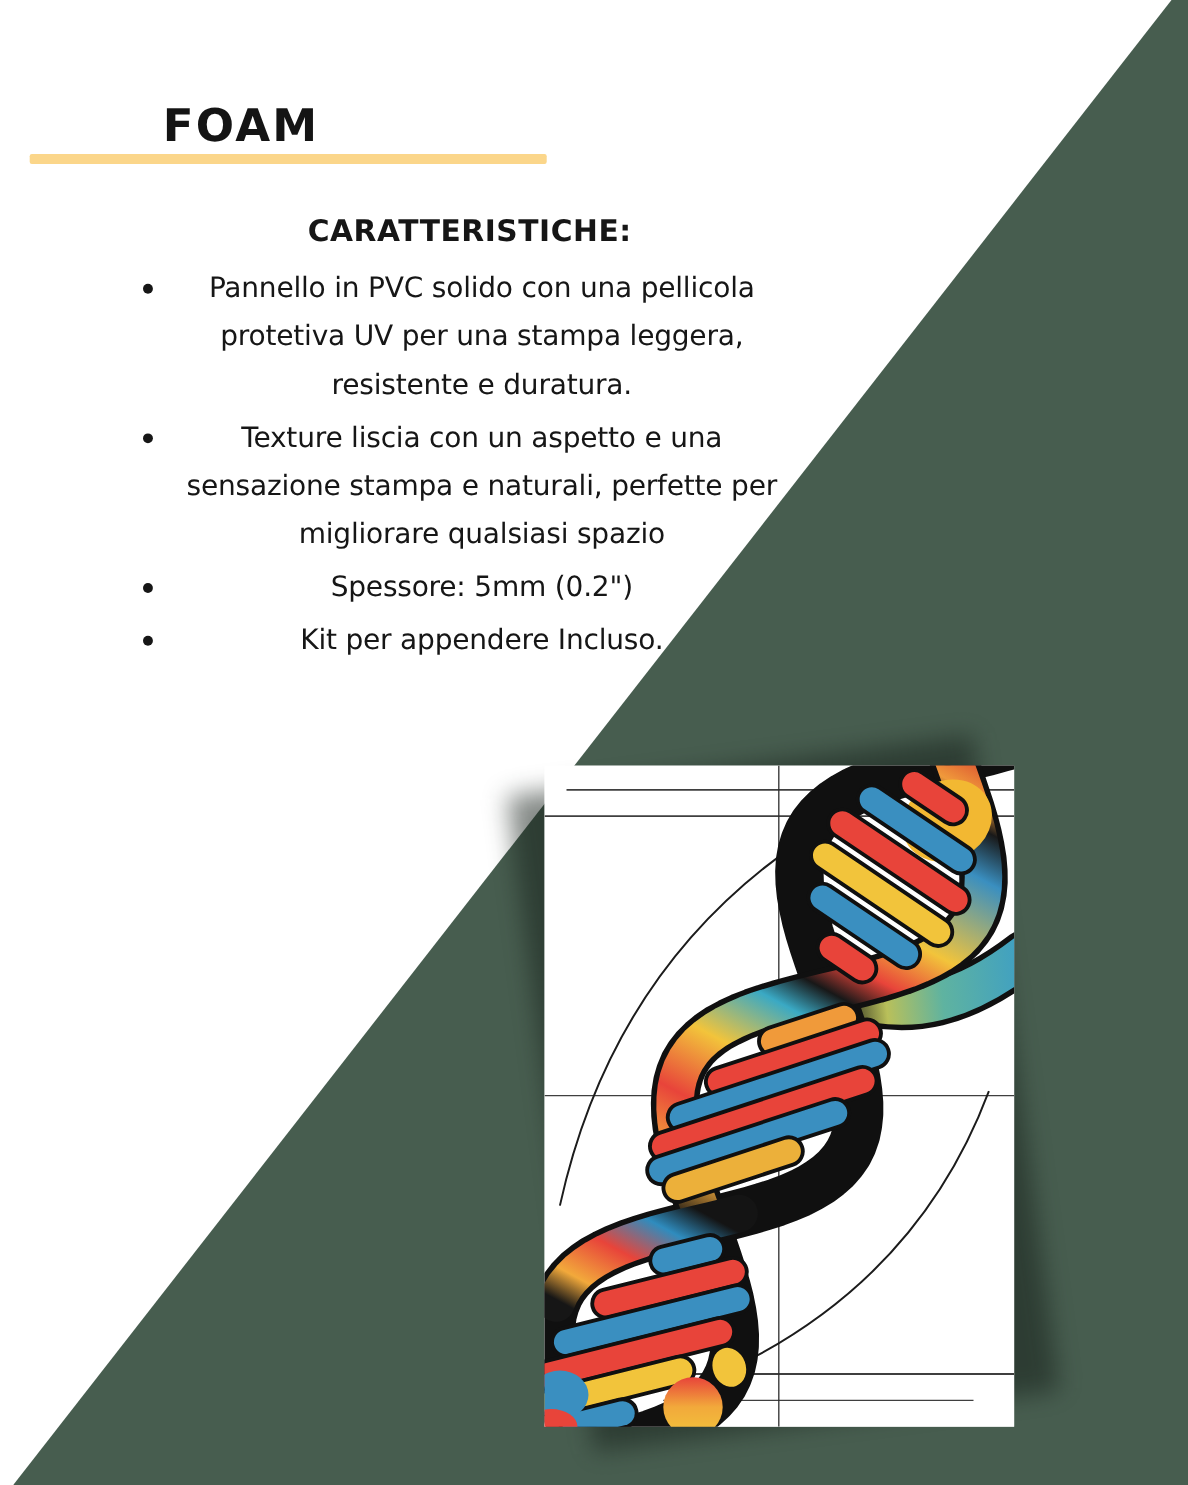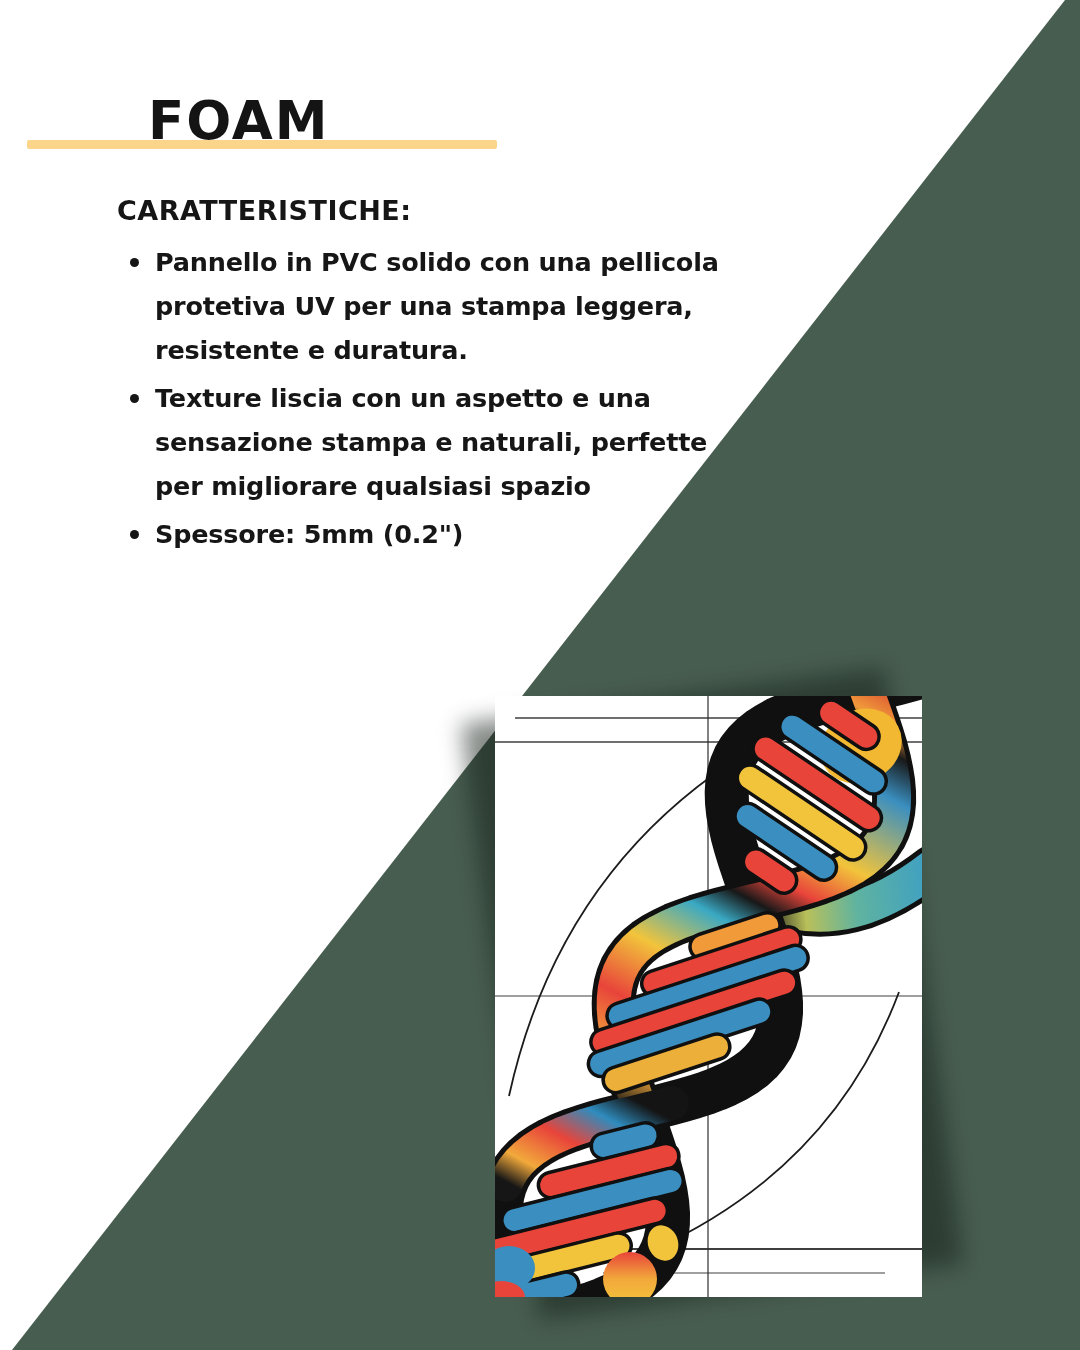--- a/index.html
+++ b/index.html
@@ -6,31 +6,31 @@
   .canvas{
     position:relative;width:1080px;height:1350px;background:#ffffff;
     overflow:hidden;font-family:"DejaVu Sans","Liberation Sans",sans-serif;
   }
   .bg-triangle{
     position:absolute;inset:0;background:#475d4f;
     clip-path:polygon(1065px 0px,1080px 0px,1080px 1350px,12px 1350px);
   }
   .page-title{
     position:absolute;left:148px;top:94px;margin:0;
-    font-size:53px;font-weight:bold;letter-spacing:2px;color:#141414;line-height:1;text-align:right;
+    font-size:41px;font-weight:bold;letter-spacing:2px;color:#141414;line-height:1;text-align:right;
   }
   .title-underline{
     position:absolute;left:27px;top:140px;width:470px;height:9px;
     background:#fbd68a;border-radius:2px;
   }
-  .features{position:absolute;left:117px;top:194px;width:620px;color:#161616;}
+  .features{position:absolute;left:117px;top:194px;width:620px;color:#161616;text-align:center;}
   .features-heading{font-size:27px;font-weight:bold;letter-spacing:.5px;line-height:34px;margin:0 0 12px 0;}
   .features-list{list-style:none;margin:0;padding:0 0 0 38px;width:566px;}
   .features-list li{
-    position:relative;font-size:25.5px;font-weight:bold;line-height:44px;
+    position:relative;font-size:25.5px;font-weight:normal;line-height:44px;
     margin-bottom:4px;letter-spacing:-0.2px;
   }
   .features-list li::before{
     content:"";position:absolute;left:-25px;top:18px;width:9px;height:9px;
     border-radius:50%;background:#161616;
   }
   .poster-wrap{position:absolute;left:495px;top:696px;width:427px;height:601px;}
   .poster-shadow{
     position:absolute;inset:0;background:rgba(22,30,25,0.52);
     transform:rotate(-7.5deg) translate(4px,-2px);filter:blur(11px);
@@ -46,20 +46,21 @@
 
   <h1 class="page-title">FOAM</h1>
   <div class="title-underline"></div>
 
   <div class="features">
     <p class="features-heading">CARATTERISTICHE:</p>
     <ul class="features-list">
       <li>Pannello in PVC solido con una pellicola protetiva UV per una stampa leggera, resistente e duratura.</li>
       <li>Texture liscia con un aspetto e una sensazione stampa e naturali, perfette per migliorare qualsiasi spazio</li>
       <li>Spessore: 5mm (0.2")</li>
+      <li>Kit per appendere Incluso.</li>
     </ul>
   </div>
 
   <div class="poster-wrap">
     <div class="poster-shadow"></div>
     <div class="poster">
       <svg id="dna-svg" viewBox="0 0 427 601" preserveAspectRatio="none" xmlns="http://www.w3.org/2000/svg">
           <defs>
             <linearGradient id="GA" gradientUnits="userSpaceOnUse" x1="380" y1="-20" x2="142" y2="422">
               <stop offset="0" stop-color="#d8452f"></stop>

